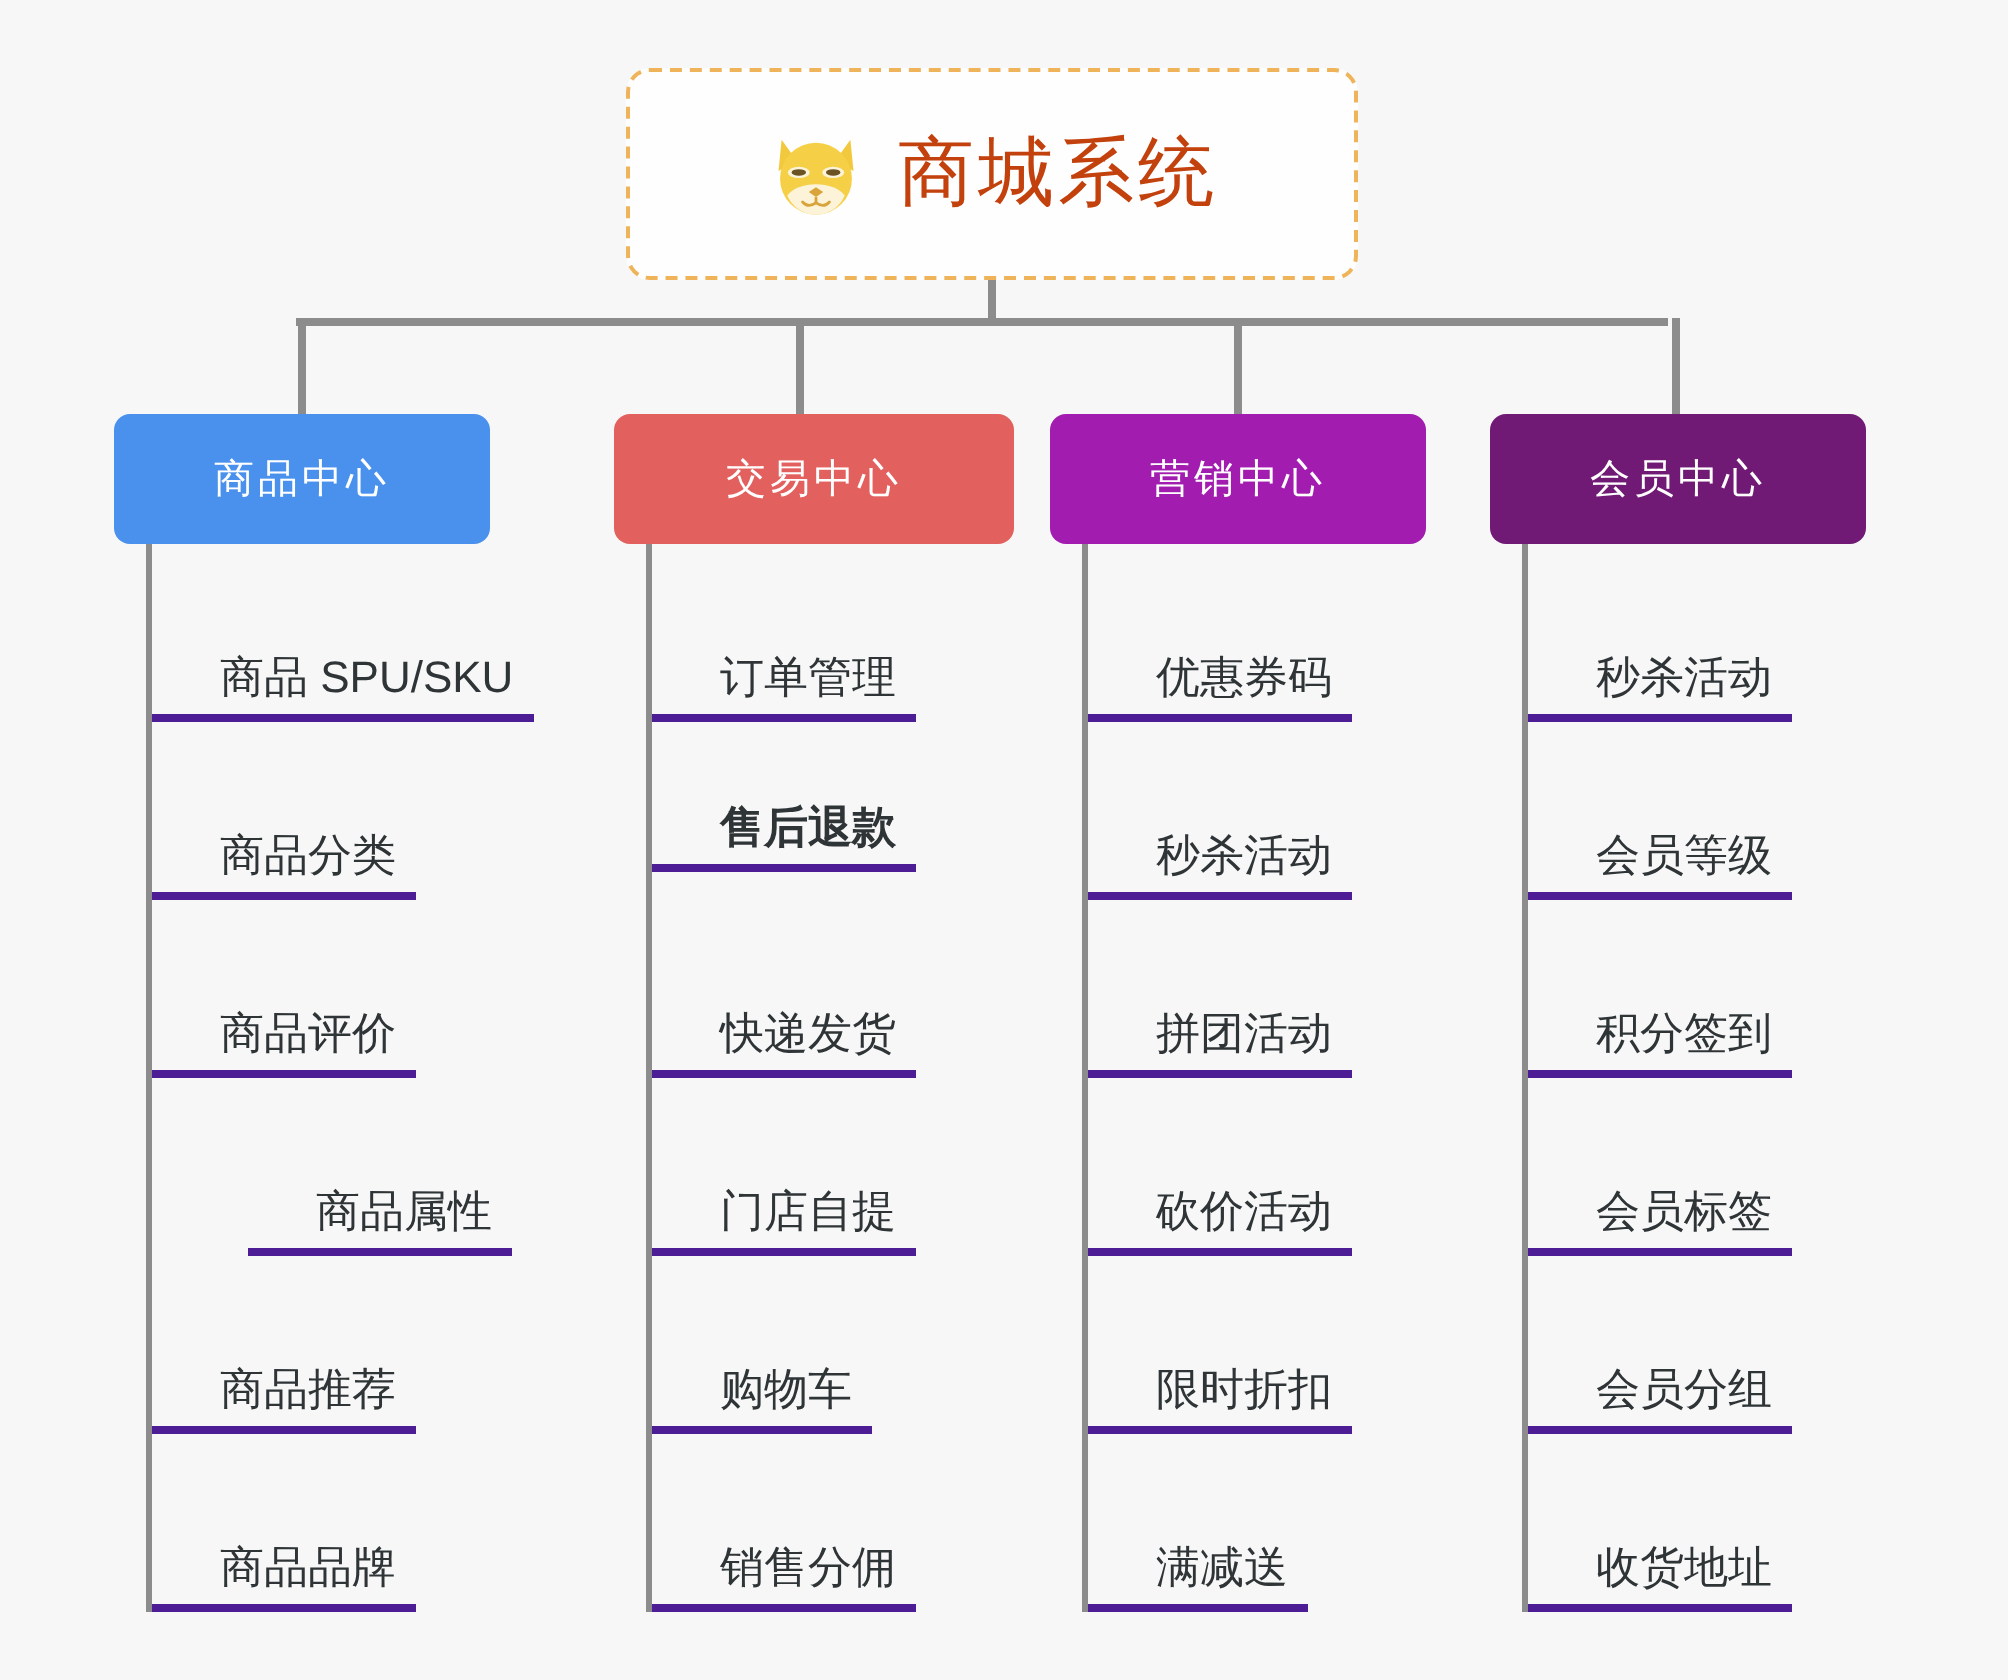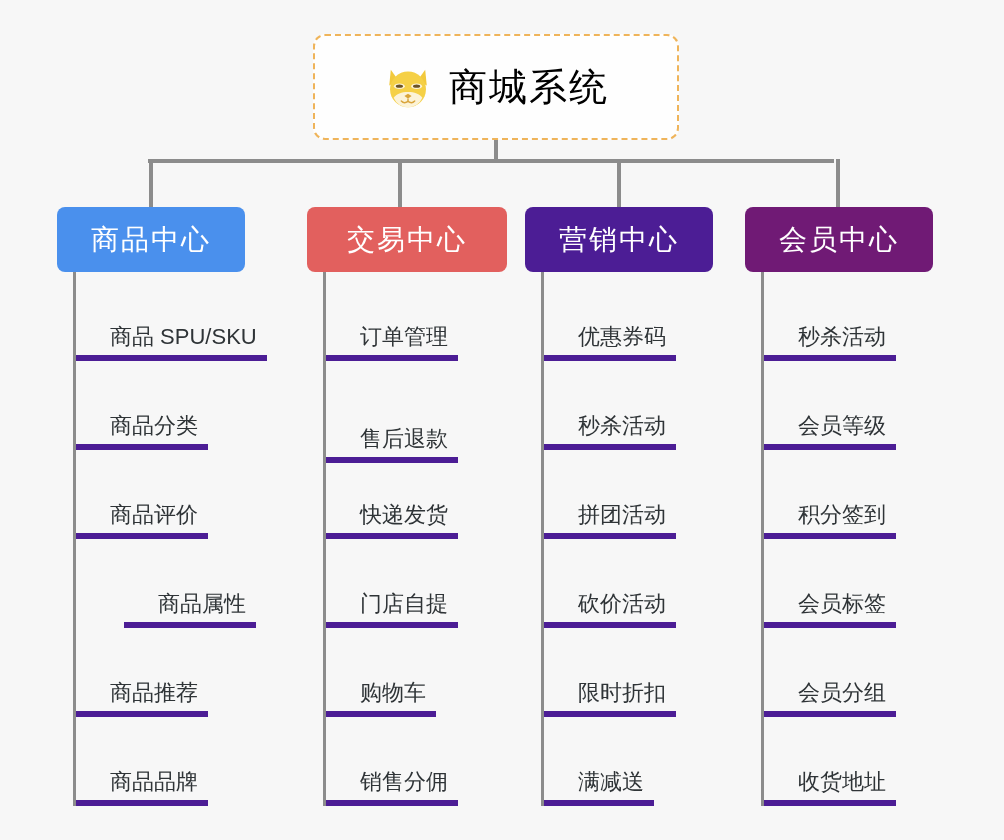--- a/index.html
+++ b/index.html
@@ -39,21 +39,21 @@
   }
   .root-icon {
     width: 50px;
     height: 50px;
     flex: 0 0 auto;
     display: block;
   }
   .root-title {
     font-size: 38px;
     line-height: 1;
-    color: #000000;
+    color: #c2410c;
     letter-spacing: 2px;
     white-space: nowrap;
   }
 
   
   .conn {
     position: absolute;
     background: #8c8c8c;
   }
   .conn-stem {
@@ -78,21 +78,21 @@
   .cat-box {
     position: absolute;
     top: 207px;
     height: 65px;
     border-radius: 8px;
     display: flex;
     align-items: center;
     justify-content: center;
   }
   .cat-label {
-    font-size: 28px;
+    font-size: 20px;
     line-height: 1;
     color: #ffffff;
     letter-spacing: 2px;
     white-space: nowrap;
   }
 
   
   .leaf-col {
     position: absolute;
     top: 272px;
@@ -107,21 +107,21 @@
   .leaf-item {
     position: absolute;
     left: 3px;
     height: 89px;
     display: flex;
     align-items: flex-end;
     box-sizing: border-box;
   }
   .leaf-inner {
     display: inline-block;
-    border-bottom: 6px solid #4c1d95;
+    border-bottom: 4px solid #4c1d95;
     padding: 0 10px 6px 34px;
   }
   .leaf-label {
     font-size: 22px;
     line-height: 1.1;
     color: #2f3437;
     white-space: nowrap;
   }
 </style>
 </head>
@@ -157,21 +157,21 @@
       <div class="conn conn-drop" style="left: 617px;"></div>
       <div class="conn conn-drop" style="left: 836px;"></div>
     </div>
   <div id="cats">
       <div class="cat-box" style="left: 57px; width: 188px; background: rgb(74, 144, 237);">
         <span class="cat-label">商品中心</span>
       </div>
       <div class="cat-box" style="left: 307px; width: 200px; background: rgb(226, 96, 94);">
         <span class="cat-label">交易中心</span>
       </div>
-      <div class="cat-box" style="left: 525px; width: 188px; background: #4c1d95;">
+      <div class="cat-box" style="left: 525px; width: 188px; background: #a21caf;">
         <span class="cat-label">营销中心</span>
       </div>
       <div class="cat-box" style="left: 745px; width: 188px; background: #701a75; font-family: Liberation Serif, serif;">
         <span class="cat-label">会员中心</span>
       </div>
     </div>
   <div id="cols">
       <div class="leaf-col" style="left: 73px; height: 534px;">
         <div class="col-spine" style="height: 534px;"></div>
         <div class="leaf-item" style="top: 0px;">
@@ -191,21 +191,21 @@
         </div>
         <div class="leaf-item" style="top: 445px;">
           <div class="leaf-inner"><span class="leaf-label">商品品牌</span></div>
         </div>
       </div>
       <div class="leaf-col" style="left: 323px; height: 534px;">
         <div class="col-spine" style="height: 534px;"></div>
         <div class="leaf-item" style="top: 0px;">
           <div class="leaf-inner"><span class="leaf-label">订单管理</span></div>
         </div>
-        <div class="leaf-item" style="top: 102px;">
+        <div class="leaf-item" style="top: 75px; font-weight: bold;">
           <div class="leaf-inner"><span class="leaf-label">售后退款</span></div>
         </div>
         <div class="leaf-item" style="top: 178px;">
           <div class="leaf-inner"><span class="leaf-label">快递发货</span></div>
         </div>
         <div class="leaf-item" style="top: 267px;">
           <div class="leaf-inner"><span class="leaf-label">门店自提</span></div>
         </div>
         <div class="leaf-item" style="top: 356px;">
           <div class="leaf-inner"><span class="leaf-label">购物车</span></div>

